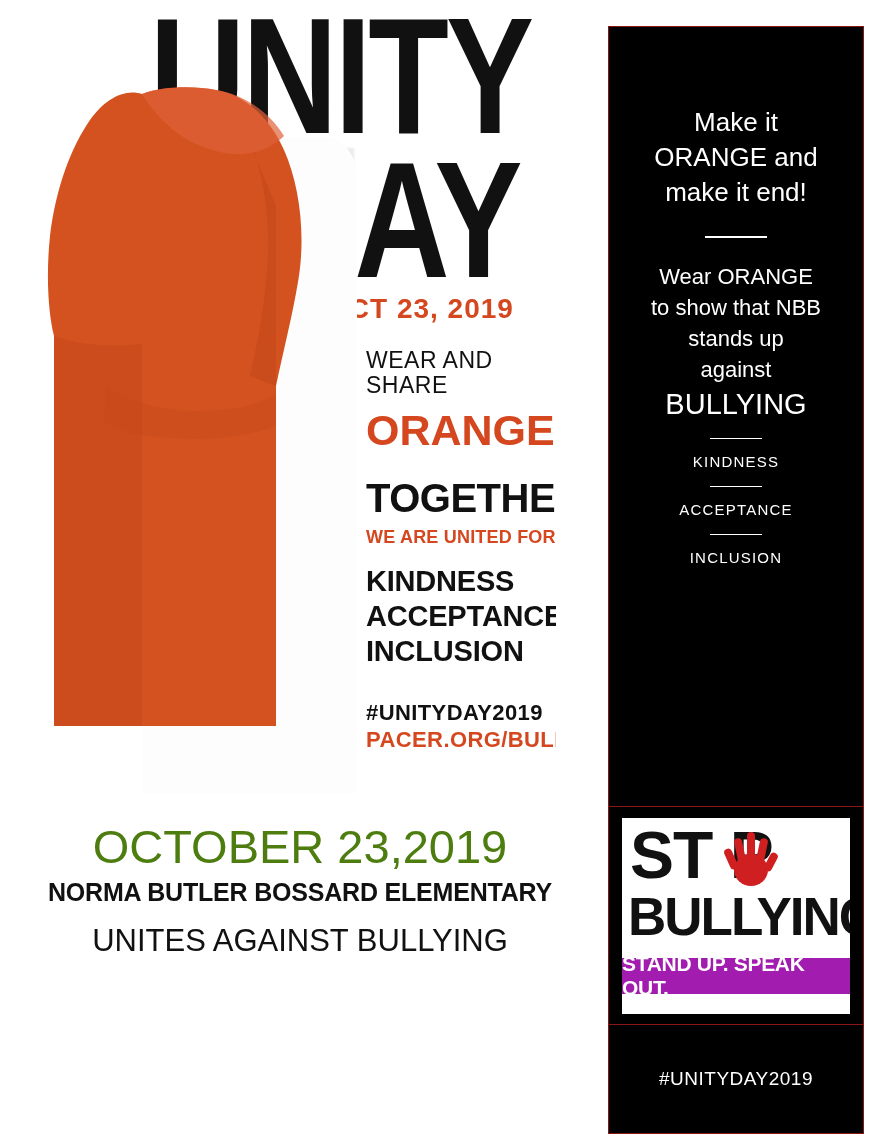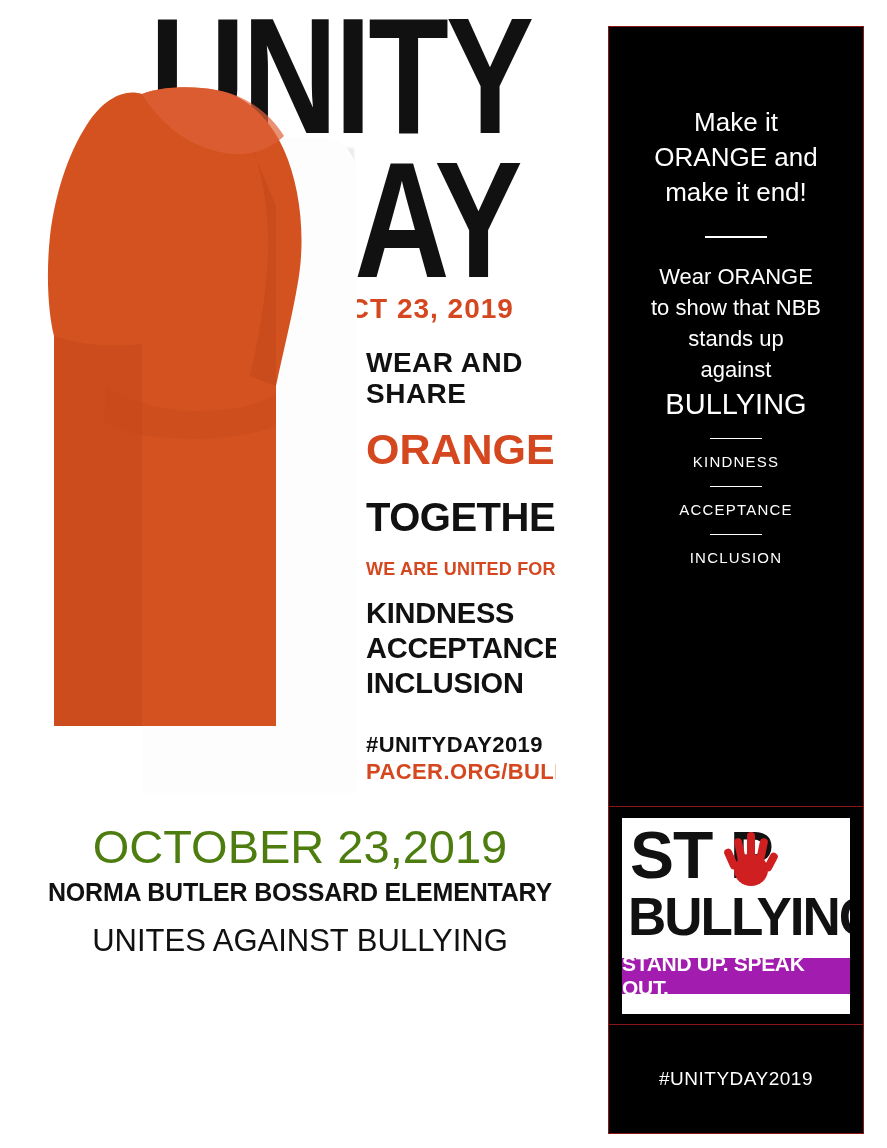--- a/index.html
+++ b/index.html
@@ -95,38 +95,38 @@
 
   
   .poster-text {
     position: absolute;
     left: 320px; top: 330px;
     width: 190px;
     z-index: 4;
     text-align: left;
   }
   .pt-line1 {
-    font-size: 28px; font-weight: bold; letter-spacing: 0.5px;
+    font-size: 23px; font-weight: normal; letter-spacing: 0.5px;
     color: #111; line-height: 1.1;
   }
   .pt-orange {
     font-size: 43px; font-weight: bold; letter-spacing: 0px;
-    color: #d4471f; line-height: 1; margin-top: 18px;
+    color: #d4471f; line-height: 1; margin-top: 10px;
   }
   .pt-line2 {
     font-size: 21px; font-weight: bold; color: #111;
     line-height: 1.12; margin-top: 3px; letter-spacing: 0.3px;
   }
   .pt-together {
     font-size: 40px; font-weight: bold; color: #111;
     letter-spacing: -0.5px; line-height: 1; margin-top: 26px;
   }
   .pt-united {
     font-size: 18px; font-weight: bold; color: #d4471f;
-    letter-spacing: 0.2px; margin-top: 22px;
+    letter-spacing: 0.2px; margin-top: 9px;
   }
   .pt-values {
     font-size: 29px; font-weight: bold; color: #111;
     line-height: 1.22; margin-top: 16px; letter-spacing: -0.2px;
   }
   .pt-hash {
     font-size: 22px; font-weight: bold; color: #111;
     letter-spacing: 0.4px; margin-top: 30px;
   }
   .pt-url {

